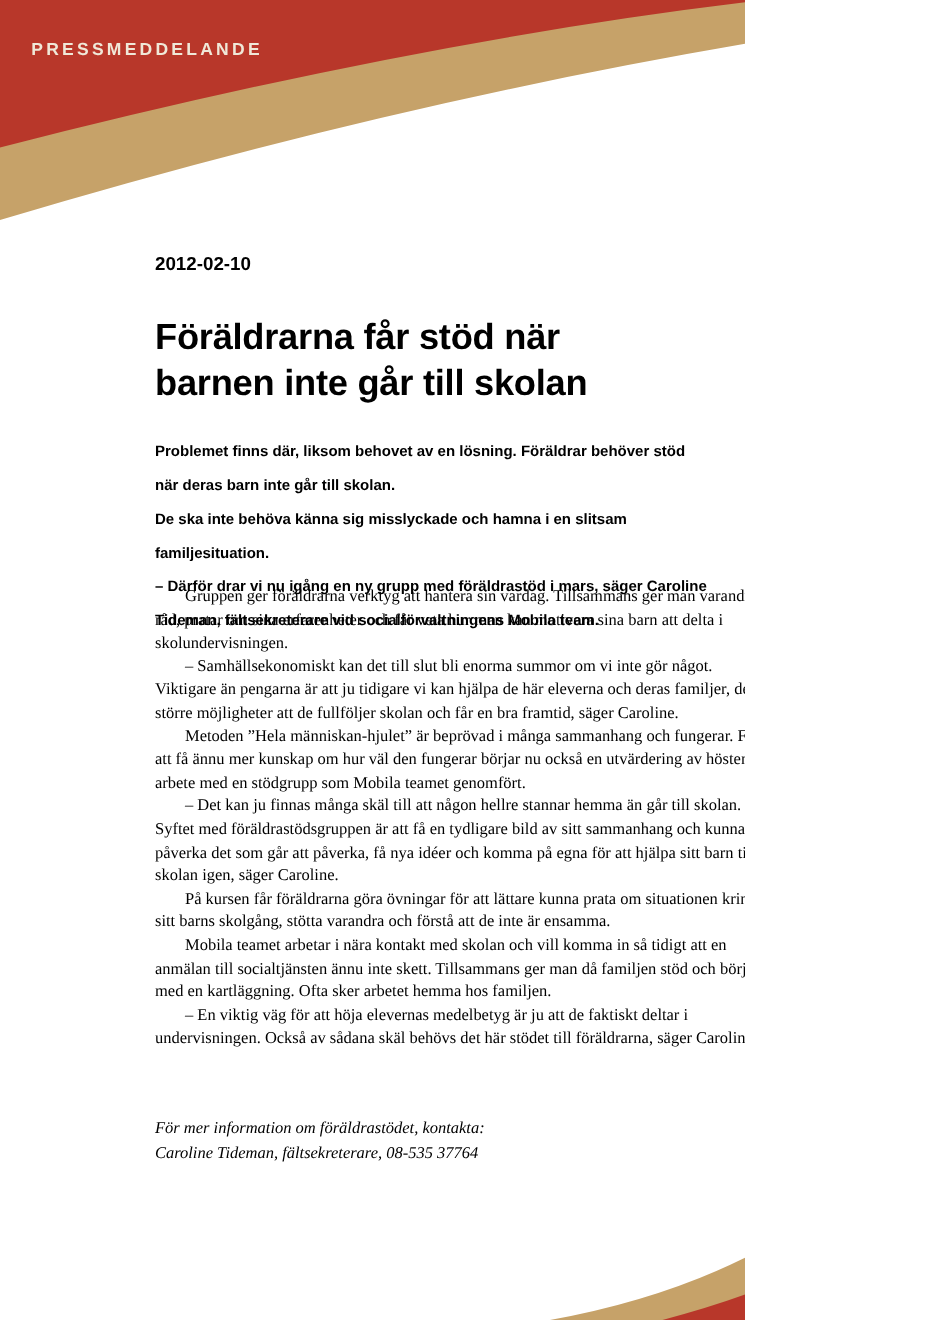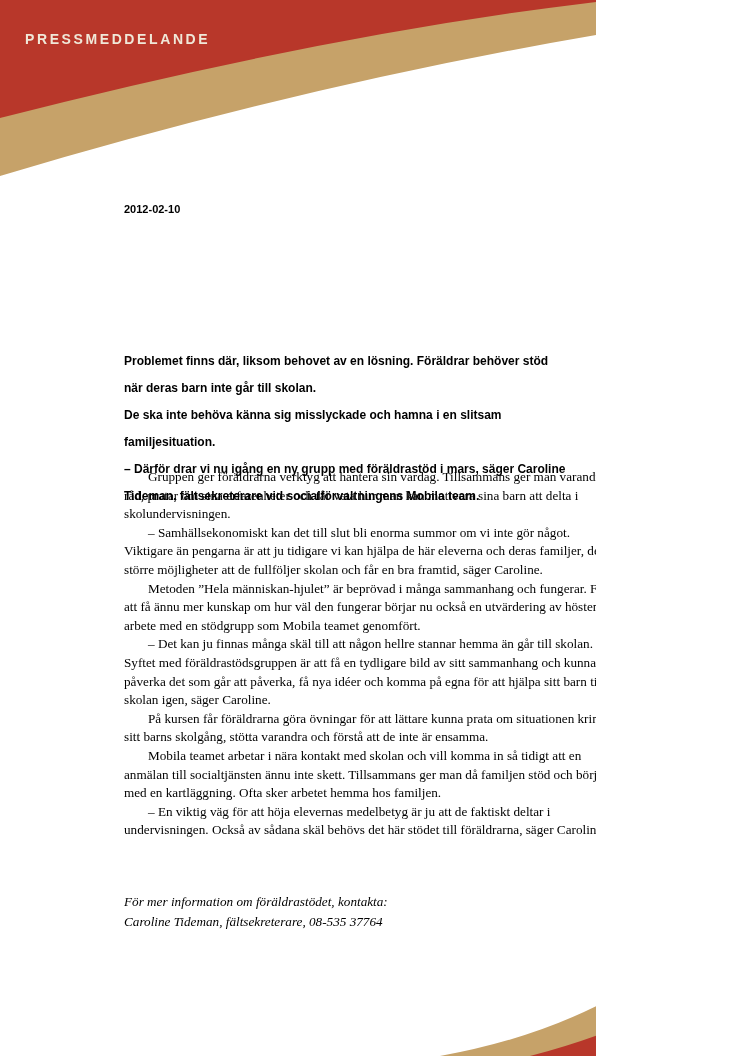--- a/index.html
+++ b/index.html
@@ -28,21 +28,21 @@
   .logo-text{
     margin-top:3px;
     font-size:7.5px;font-weight:bold;
     color:#1b2a45;
     line-height:9px;
     letter-spacing:0.2px;
     white-space:pre-line;
   }
   .date{
     position:absolute;left:124px;top:203px;
-    font-size:11px;font-weight:bold;
+    font-size:15px;font-weight:bold;
   }
   .title{
     position:absolute;left:124px;top:252px;width:520px;
     font-size:29px;font-weight:bold;line-height:37px;
     white-space:pre-line;
     letter-spacing:-0.2px;
   }
   .lead{
     position:absolute;left:124px;top:348px;width:520px;
     font-size:12px;font-weight:bold;line-height:27px;
@@ -95,20 +95,22 @@
       <path d="M22,12 L11,44 M22,14 L30,44" stroke="#c9a45f" stroke-width="0.7" fill="none" opacity="0.85"></path>
 
       <path d="M6,47 Q12,43 22,43 Q33,43 39,47 Q36,50 33,49 Q30,48 28,51 Q25,54 22,51 Q19,54 16,51 Q13,48 10,49 Q8,50 6,47 Z" fill="#2f7cc0"></path>
     </svg>
     <div class="logo-text">HUDDINGE
 KOMMUN</div>
   </div>
 
   <div class="date">2012-02-10</div>
 
+  <h1 class="title" style="margin:0">Föräldrarna får stöd när
+barnen inte går till skolan</h1>
 
   <div class="lead">Problemet finns där, liksom behovet av en lösning. Föräldrar behöver stöd
 när deras barn inte går till skolan.
 De ska inte behöva känna sig misslyckade och hamna i en slitsam
 familjesituation.
 – Därför drar vi nu igång en ny grupp med föräldrastöd i mars, säger Caroline
 Tideman, fältsekreterare vid socialförvaltningens Mobila team.</div>
 
   <div class="body-text">
     <p>Gruppen ger föräldrarna verktyg att hantera sin vardag. Tillsammans ger man varandra råd, pratar om sina erfarenheter och får veta hur man kan motivera sina barn att delta i skolundervisningen.</p>

